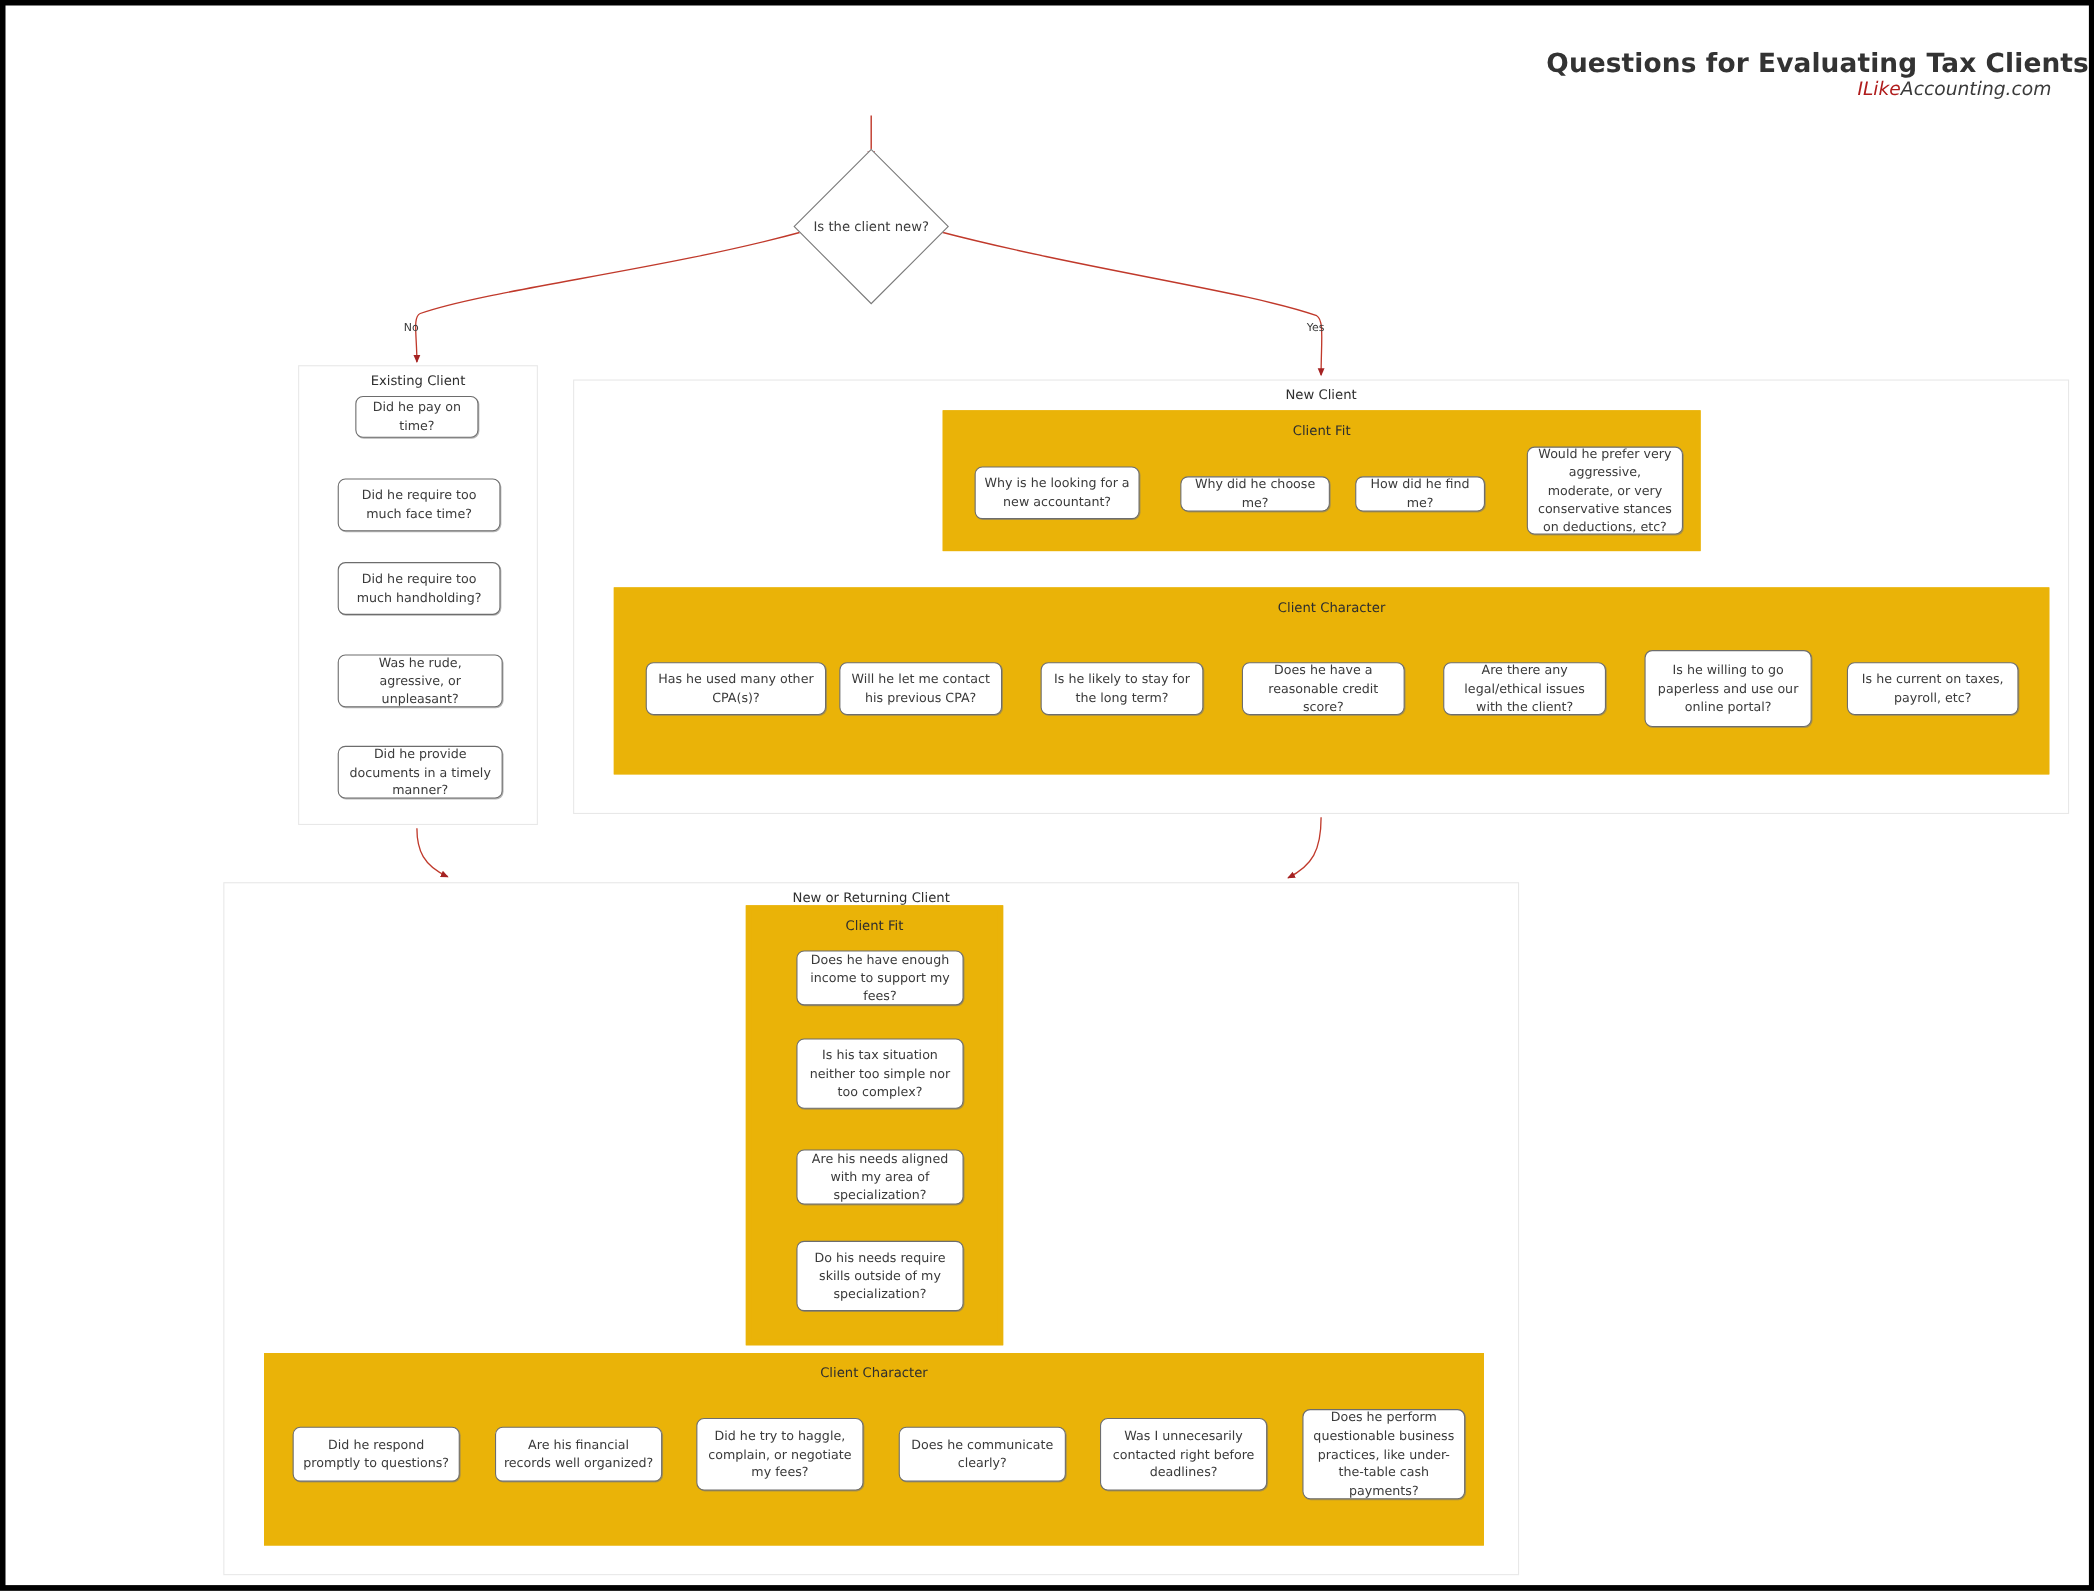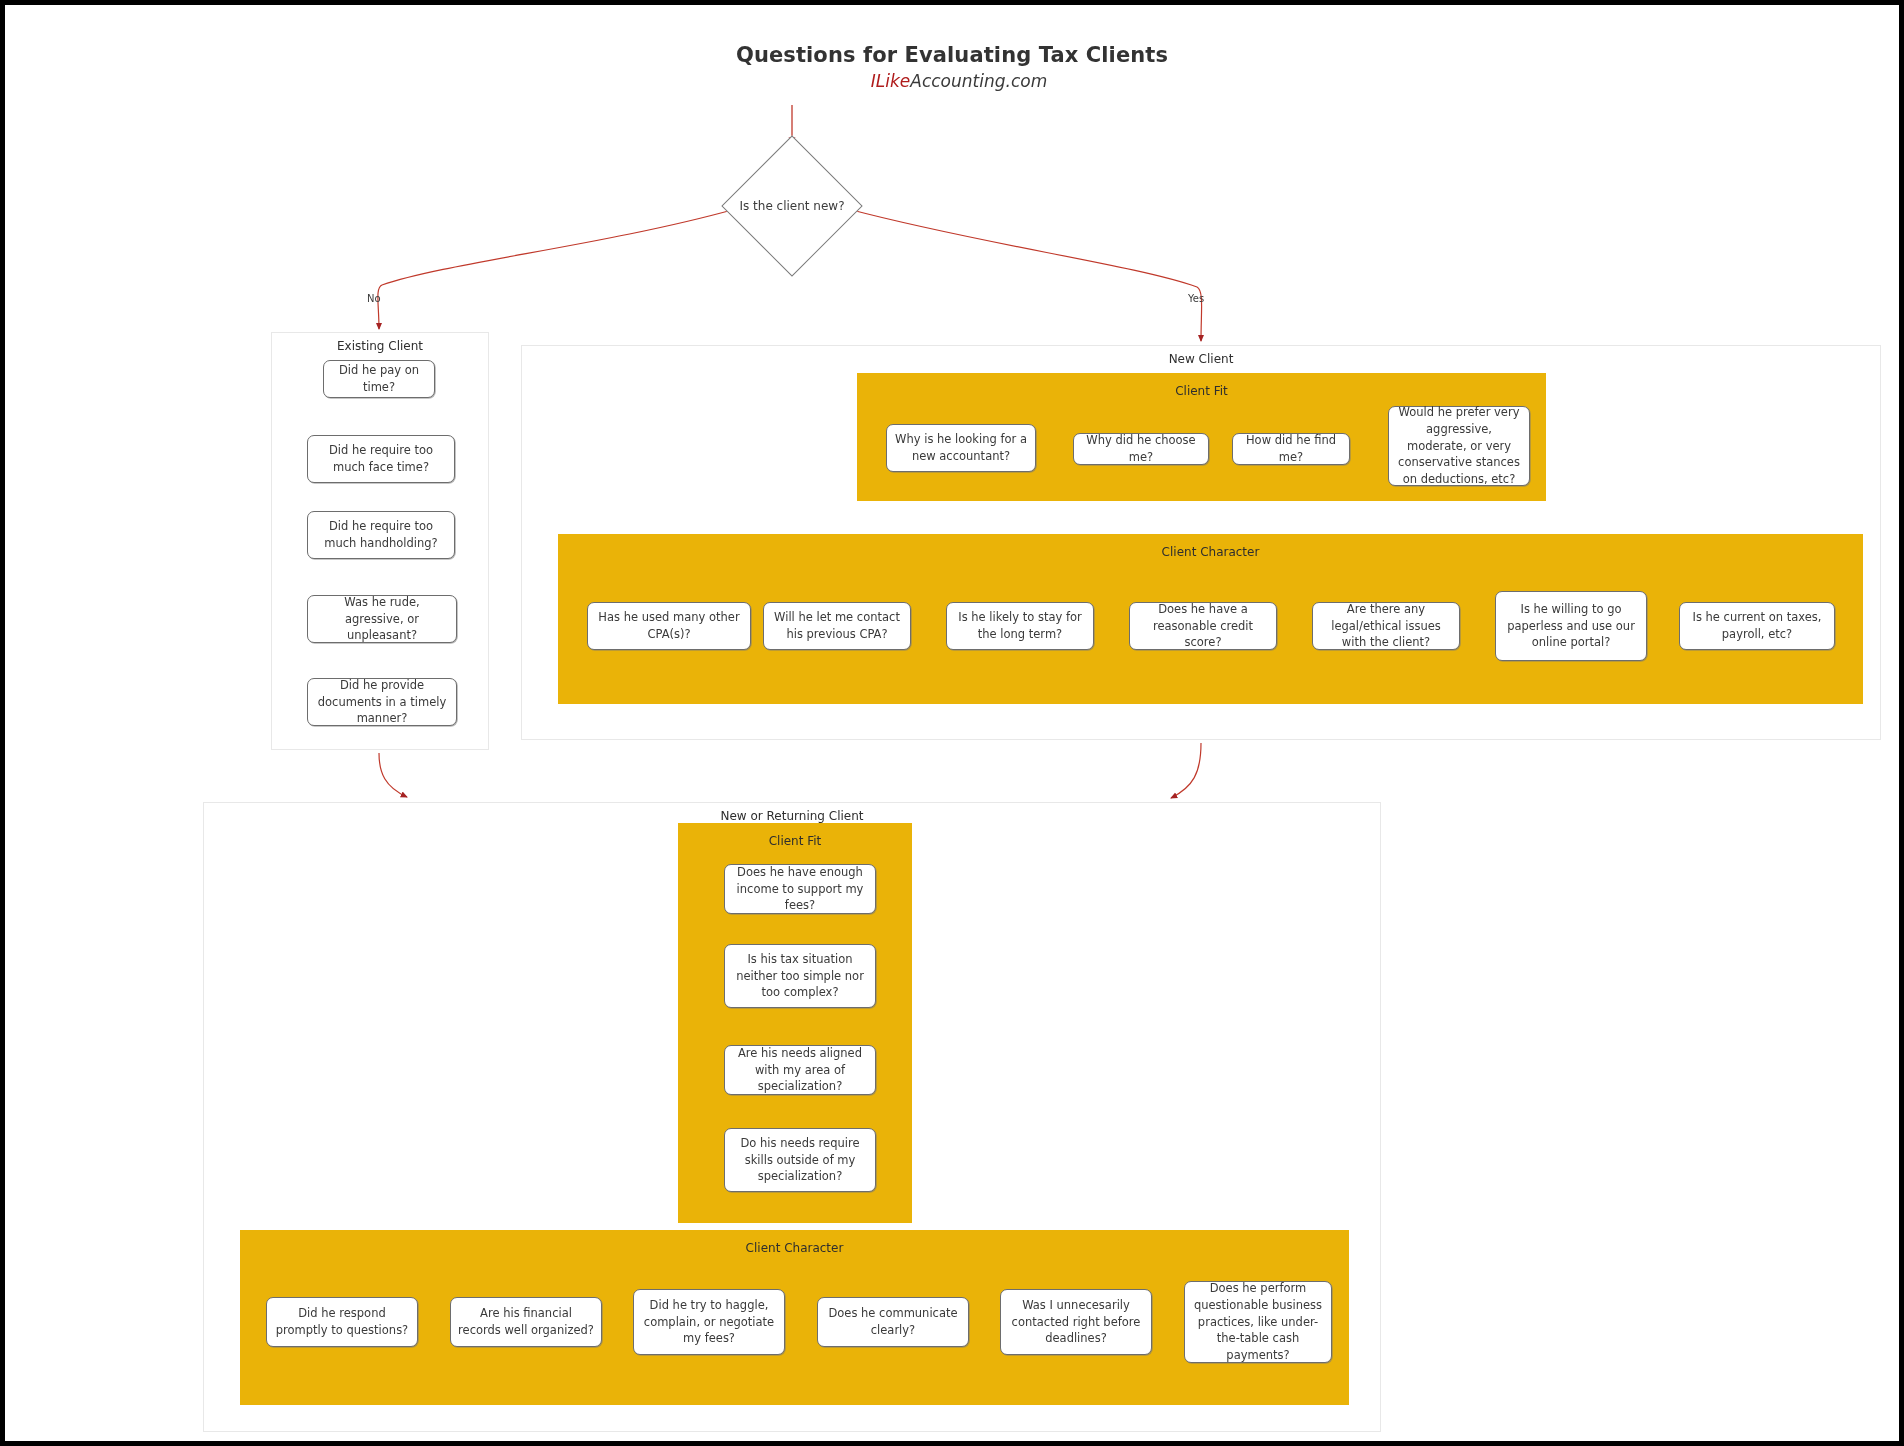--- a/index.html
+++ b/index.html
@@ -30,36 +30,35 @@
     height: 1436px;
     pointer-events: none;
   }
 
   
   .chart-title {
     position: absolute;
     left: 0;
     top: 38px;
     width: 1894px;
-    text-align: center;
-    font-size: 21px;
+    text-align: right;
+    font-size: 24px;
     font-weight: bold;
     color: #333333;
     letter-spacing: .1px;
   }
   .chart-subtitle {
     position: absolute;
     left: 0;
     top: 66px;
     width: 1860px;
-    text-align: center;
+    text-align: right;
     font-size: 17px;
     font-style: italic;
     color: #3a3a3a;
-    margin-left: 24px;
   }
   .brand-red { color: #b01c1c; }
 
   
   .diamond-wrap {
     position: absolute;
     left: 727px;
     top: 141px;
     width: 120px;
     height: 120px;

